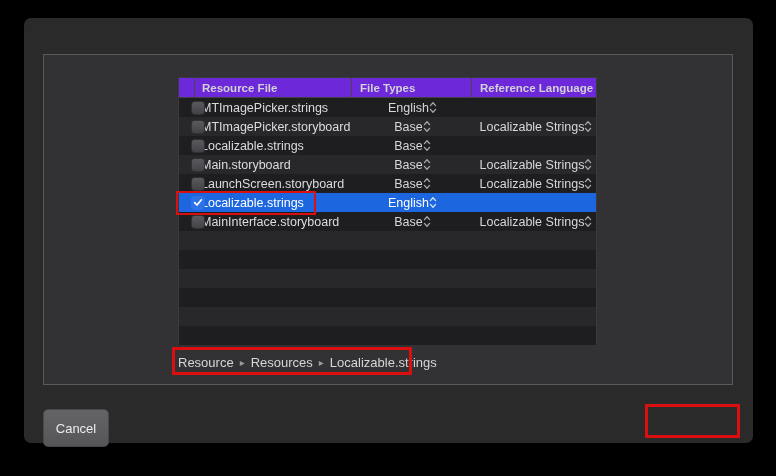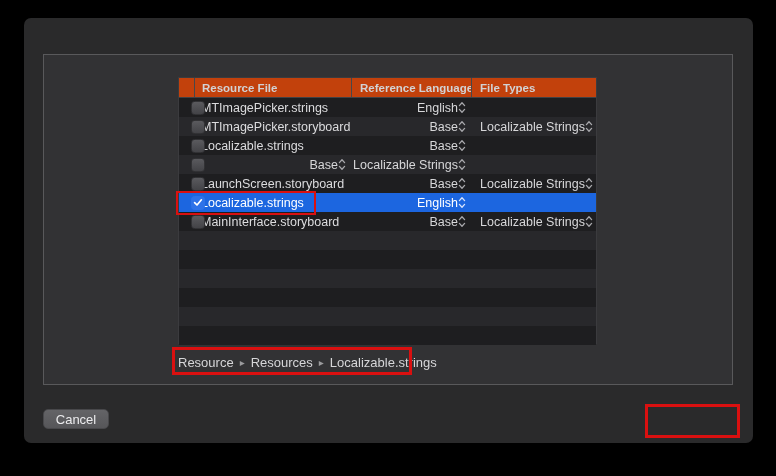--- a/index.html
+++ b/index.html
@@ -20,40 +20,40 @@
     background:#323234; border:1px solid #59595b;
   }
 
   
   .files-table {
     position:absolute; left:134px; top:22px; width:419px; height:267px;
     background:#1e1e20; border:1px solid #3b3b3e;
   }
   .thead {
     display:grid; grid-template-columns:15px 157px 120px 127px;
-    height:20px; background:#c2410c; border-bottom:1px solid #414144;
+    height:20px; background:#6d28d9; border-bottom:1px solid #414144;
     align-items:center;
   }
   .th { font-size:11.5px; font-weight:700; color:#d2d2d4; white-space:nowrap;
         overflow:hidden; height:100%; display:flex; align-items:center;
         padding-left:7px; border-left:1px solid #47474a; }
   .th:first-child { border-left:none; }
   .th.ref, .th.types { padding-left:8px; }
 
   .row {
     display:grid; grid-template-columns:15px 157px 120px 127px;
     height:19px; align-items:center;
   }
   .row.dark  { background:#1e1e20; }
   .row.light { background:#28282b; }
   .row.selected { background:#1c66e0; }
   .cell { height:100%; display:flex; align-items:center; white-space:nowrap; overflow:hidden; }
   .check-cell { justify-content:flex-end; padding-right:0; position:relative; overflow:visible; }
   .file-cell  { padding-left:7px; font-size:12.5px; color:#dcdcde; }
-  .popup-cell { padding-left:8px; padding-right:5px; justify-content:flex-end; font-size:12.5px; color:#d7d7d9; }
+  .popup-cell { padding-left:8px; padding-right:5px; justify-content:center; font-size:12.5px; color:#d7d7d9; }
   .row.selected .file-cell, .row.selected .popup-cell { color:#ffffff; }
 
   .checkbox {
     width:14px; height:14px; border-radius:3.5px; margin-right:-11px;
     background:linear-gradient(#5a5a5e,#434347);
     border:1px solid #323235; position:relative; z-index:2;
     display:flex; align-items:center; justify-content:center;
   }
   .checkbox.checked { background:#2e72e8; border-color:#2e72e8; }
   .stepper { display:flex; flex-direction:column; align-items:center; gap:1px; flex:0 0 auto; }
@@ -62,21 +62,21 @@
 
   
   .breadcrumb {
     position:absolute; left:134px; top:298px; height:20px; line-height:20px;
     font-size:13px; color:#d6d6d8; white-space:nowrap;
   }
   .bc-sep { color:#9b9b9d; font-size:10px; padding:0 6px; vertical-align:1px; }
 
   
   .btn {
-    position:absolute; height:20px; border-radius:5px;
+    position:absolute; height:38px; border-radius:5px;
     background:linear-gradient(#646467,#565659); border:1px solid #48484b;
     color:#ececee; font-size:13px; font-family:"Liberation Sans",sans-serif;
     cursor:pointer; display:flex; align-items:center; justify-content:center;
   }
   .btn-cancel { left:19px;  top:391px; width:66px; }
   .btn-finish { left:628px; top:393px; width:81px; }
 
   
   .annotation { position:absolute; border:3px solid #da1010; pointer-events:none; z-index:5; }
   .ann-row    { left:-3px; top:113px; width:140px; height:24px; border-width:2.5px; }
@@ -89,22 +89,22 @@
 <div class="stage">
   <div class="dialog">
 
 
     <div class="content-panel">
 
       <div class="files-table">
         <div class="thead">
           <div class="th"></div>
           <div class="th">Resource File</div>
+          <div class="th types">File Types</div>
           <div class="th ref">Reference Language</div>
-          <div class="th types">File Types</div>
         </div>
         <div id="rows">
             <div class="row dark">
               <div class="cell check-cell">
                 <div class="checkbox"></div>
               </div>
               <div class="cell file-cell">MTImagePicker.strings</div>
               <div class="cell popup-cell">
                 <div class="">English</div>
                 <div class="stepper">
@@ -153,20 +153,21 @@
                     <path d="M1.4 8.4 L4 11.2 L6.6 8.4" fill="none" stroke="#a9a9ad" stroke-width="1.3" stroke-linecap="round" stroke-linejoin="round"></path>
                   </svg>
                 </div>
               </div>
               <div class="cell popup-cell"></div>
             </div>
             <div class="row light">
               <div class="cell check-cell">
                 <div class="checkbox"></div>
               </div>
+              <div class="cell file-cell">Main.storyboard</div>
               <div class="cell popup-cell">
                 <div class="">Base</div>
                 <div class="stepper">
                   <svg width="8" height="13" viewBox="0 0 8 13">
                     <path d="M1.4 4.6 L4 1.8 L6.6 4.6" fill="none" stroke="#a9a9ad" stroke-width="1.3" stroke-linecap="round" stroke-linejoin="round"></path>
                     <path d="M1.4 8.4 L4 11.2 L6.6 8.4" fill="none" stroke="#a9a9ad" stroke-width="1.3" stroke-linecap="round" stroke-linejoin="round"></path>
                   </svg>
                 </div>
               </div>
               <div class="cell popup-cell">

